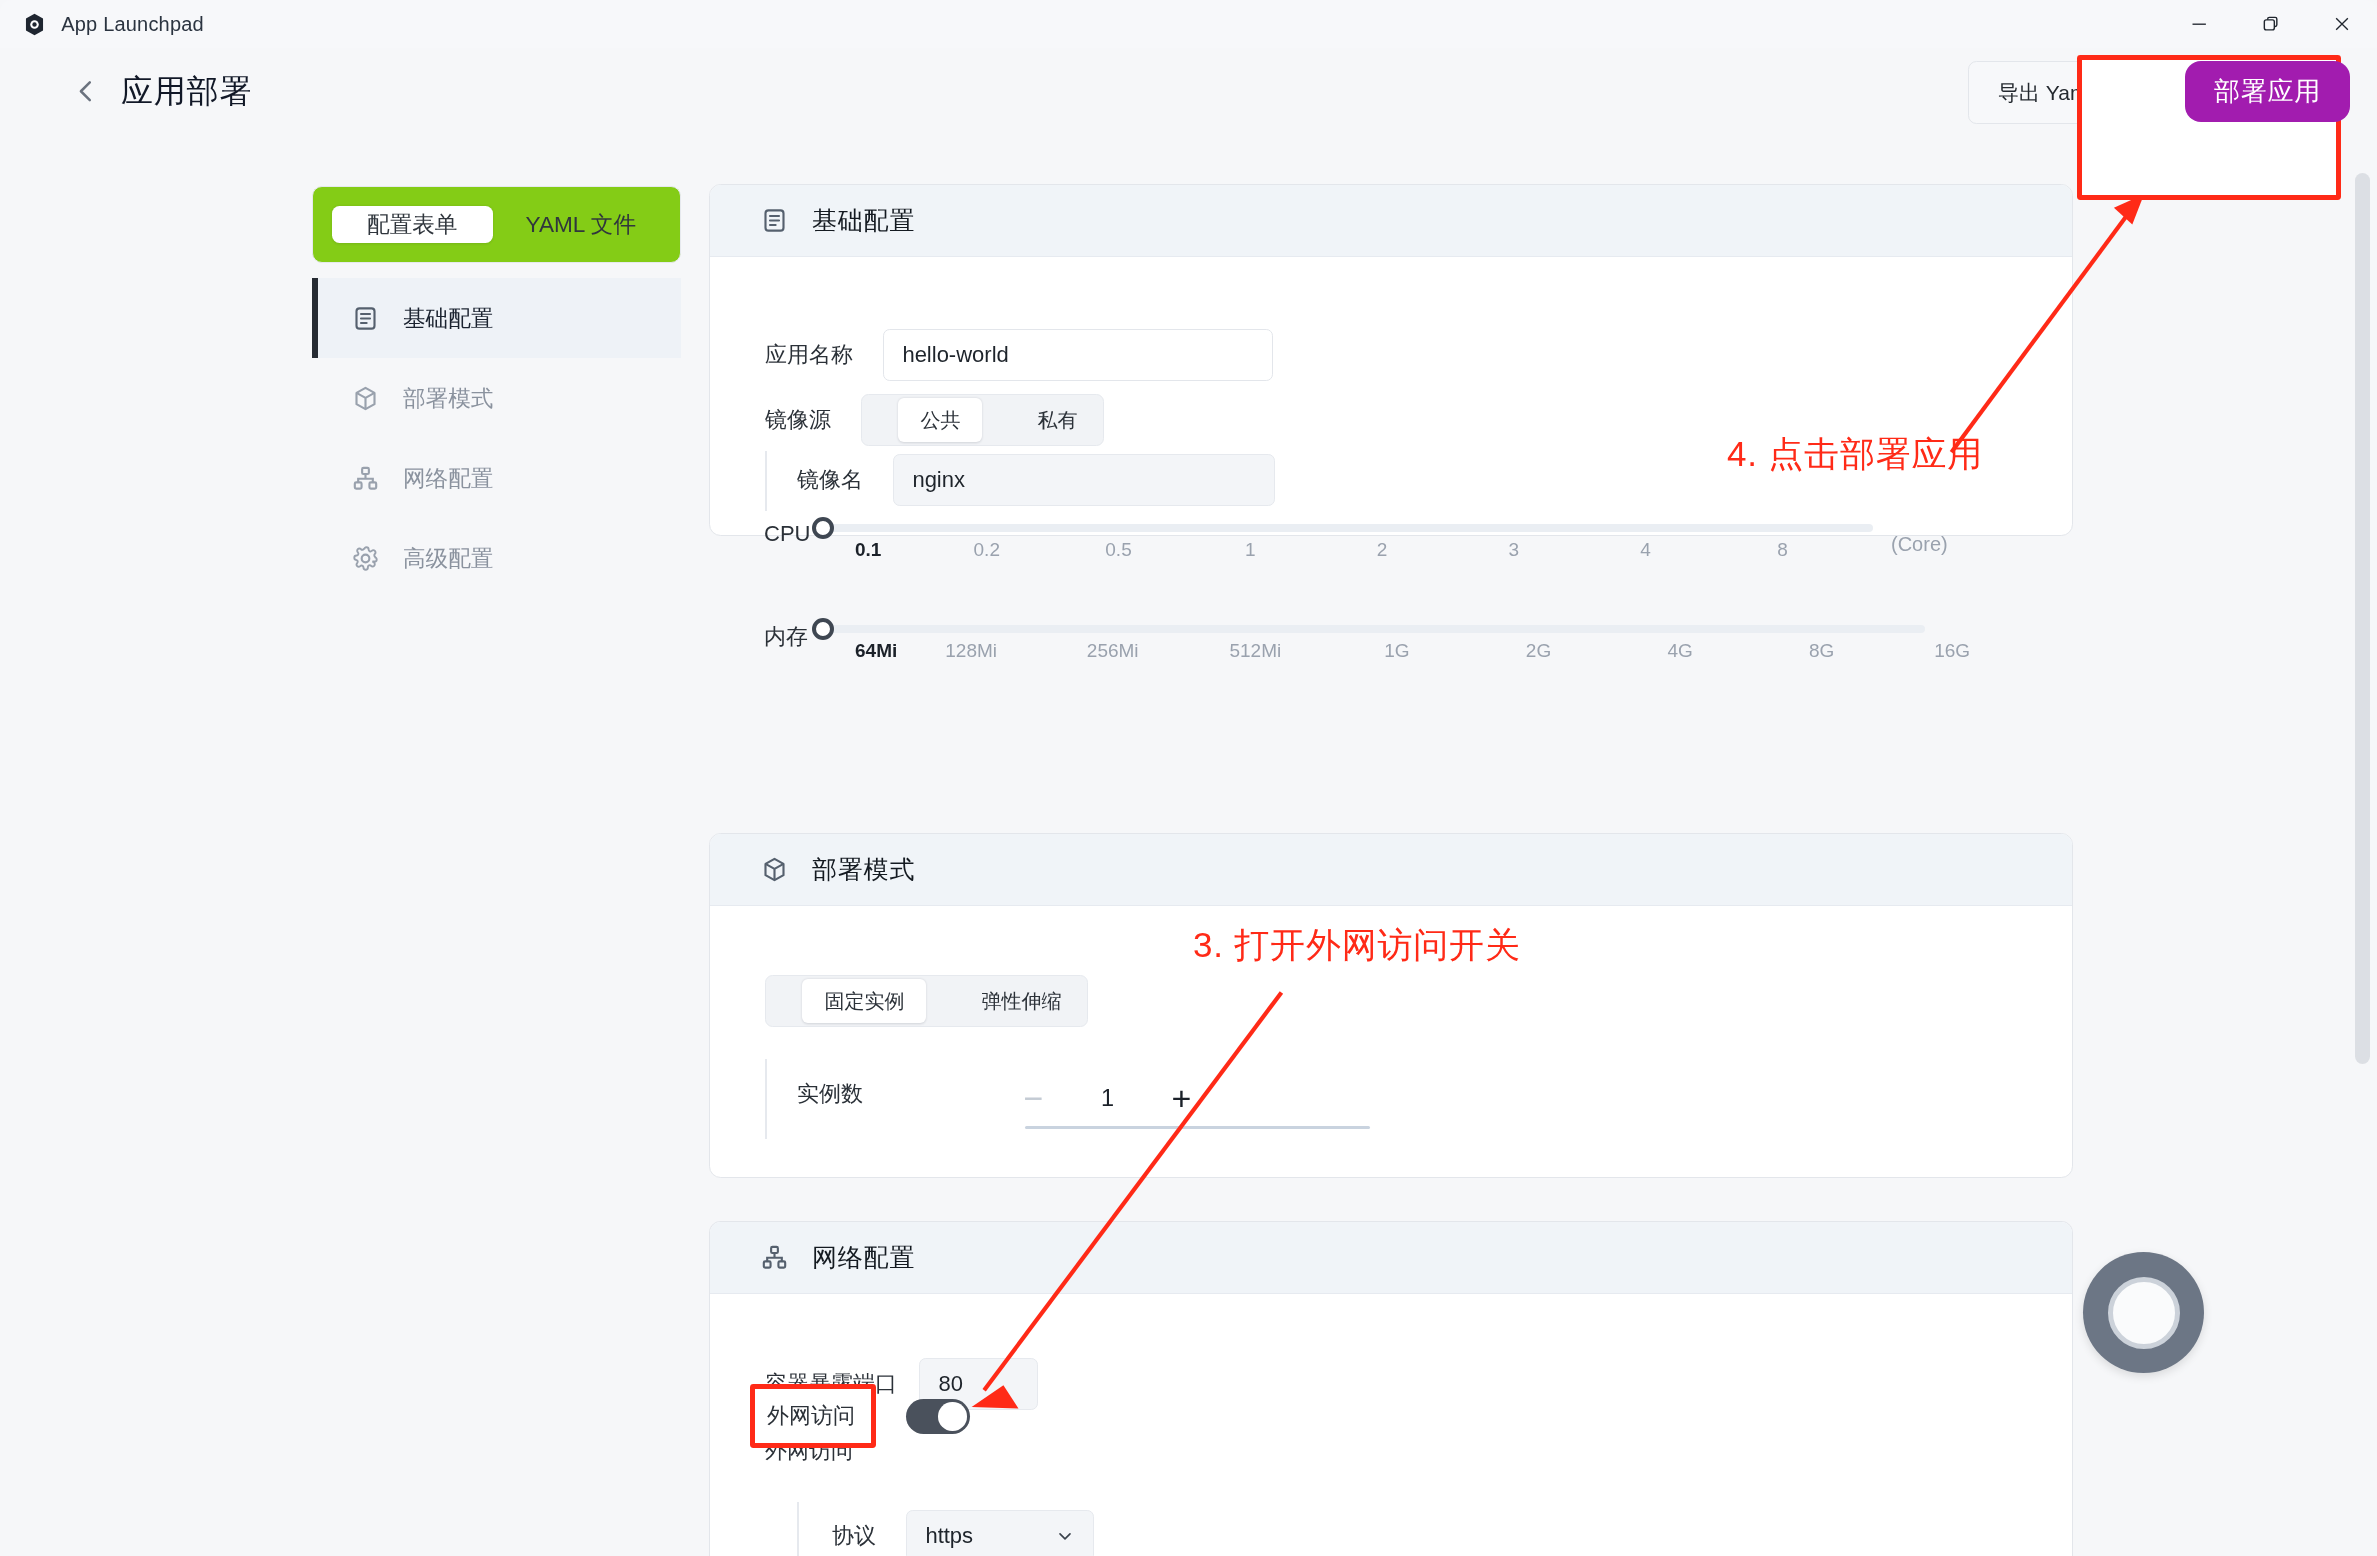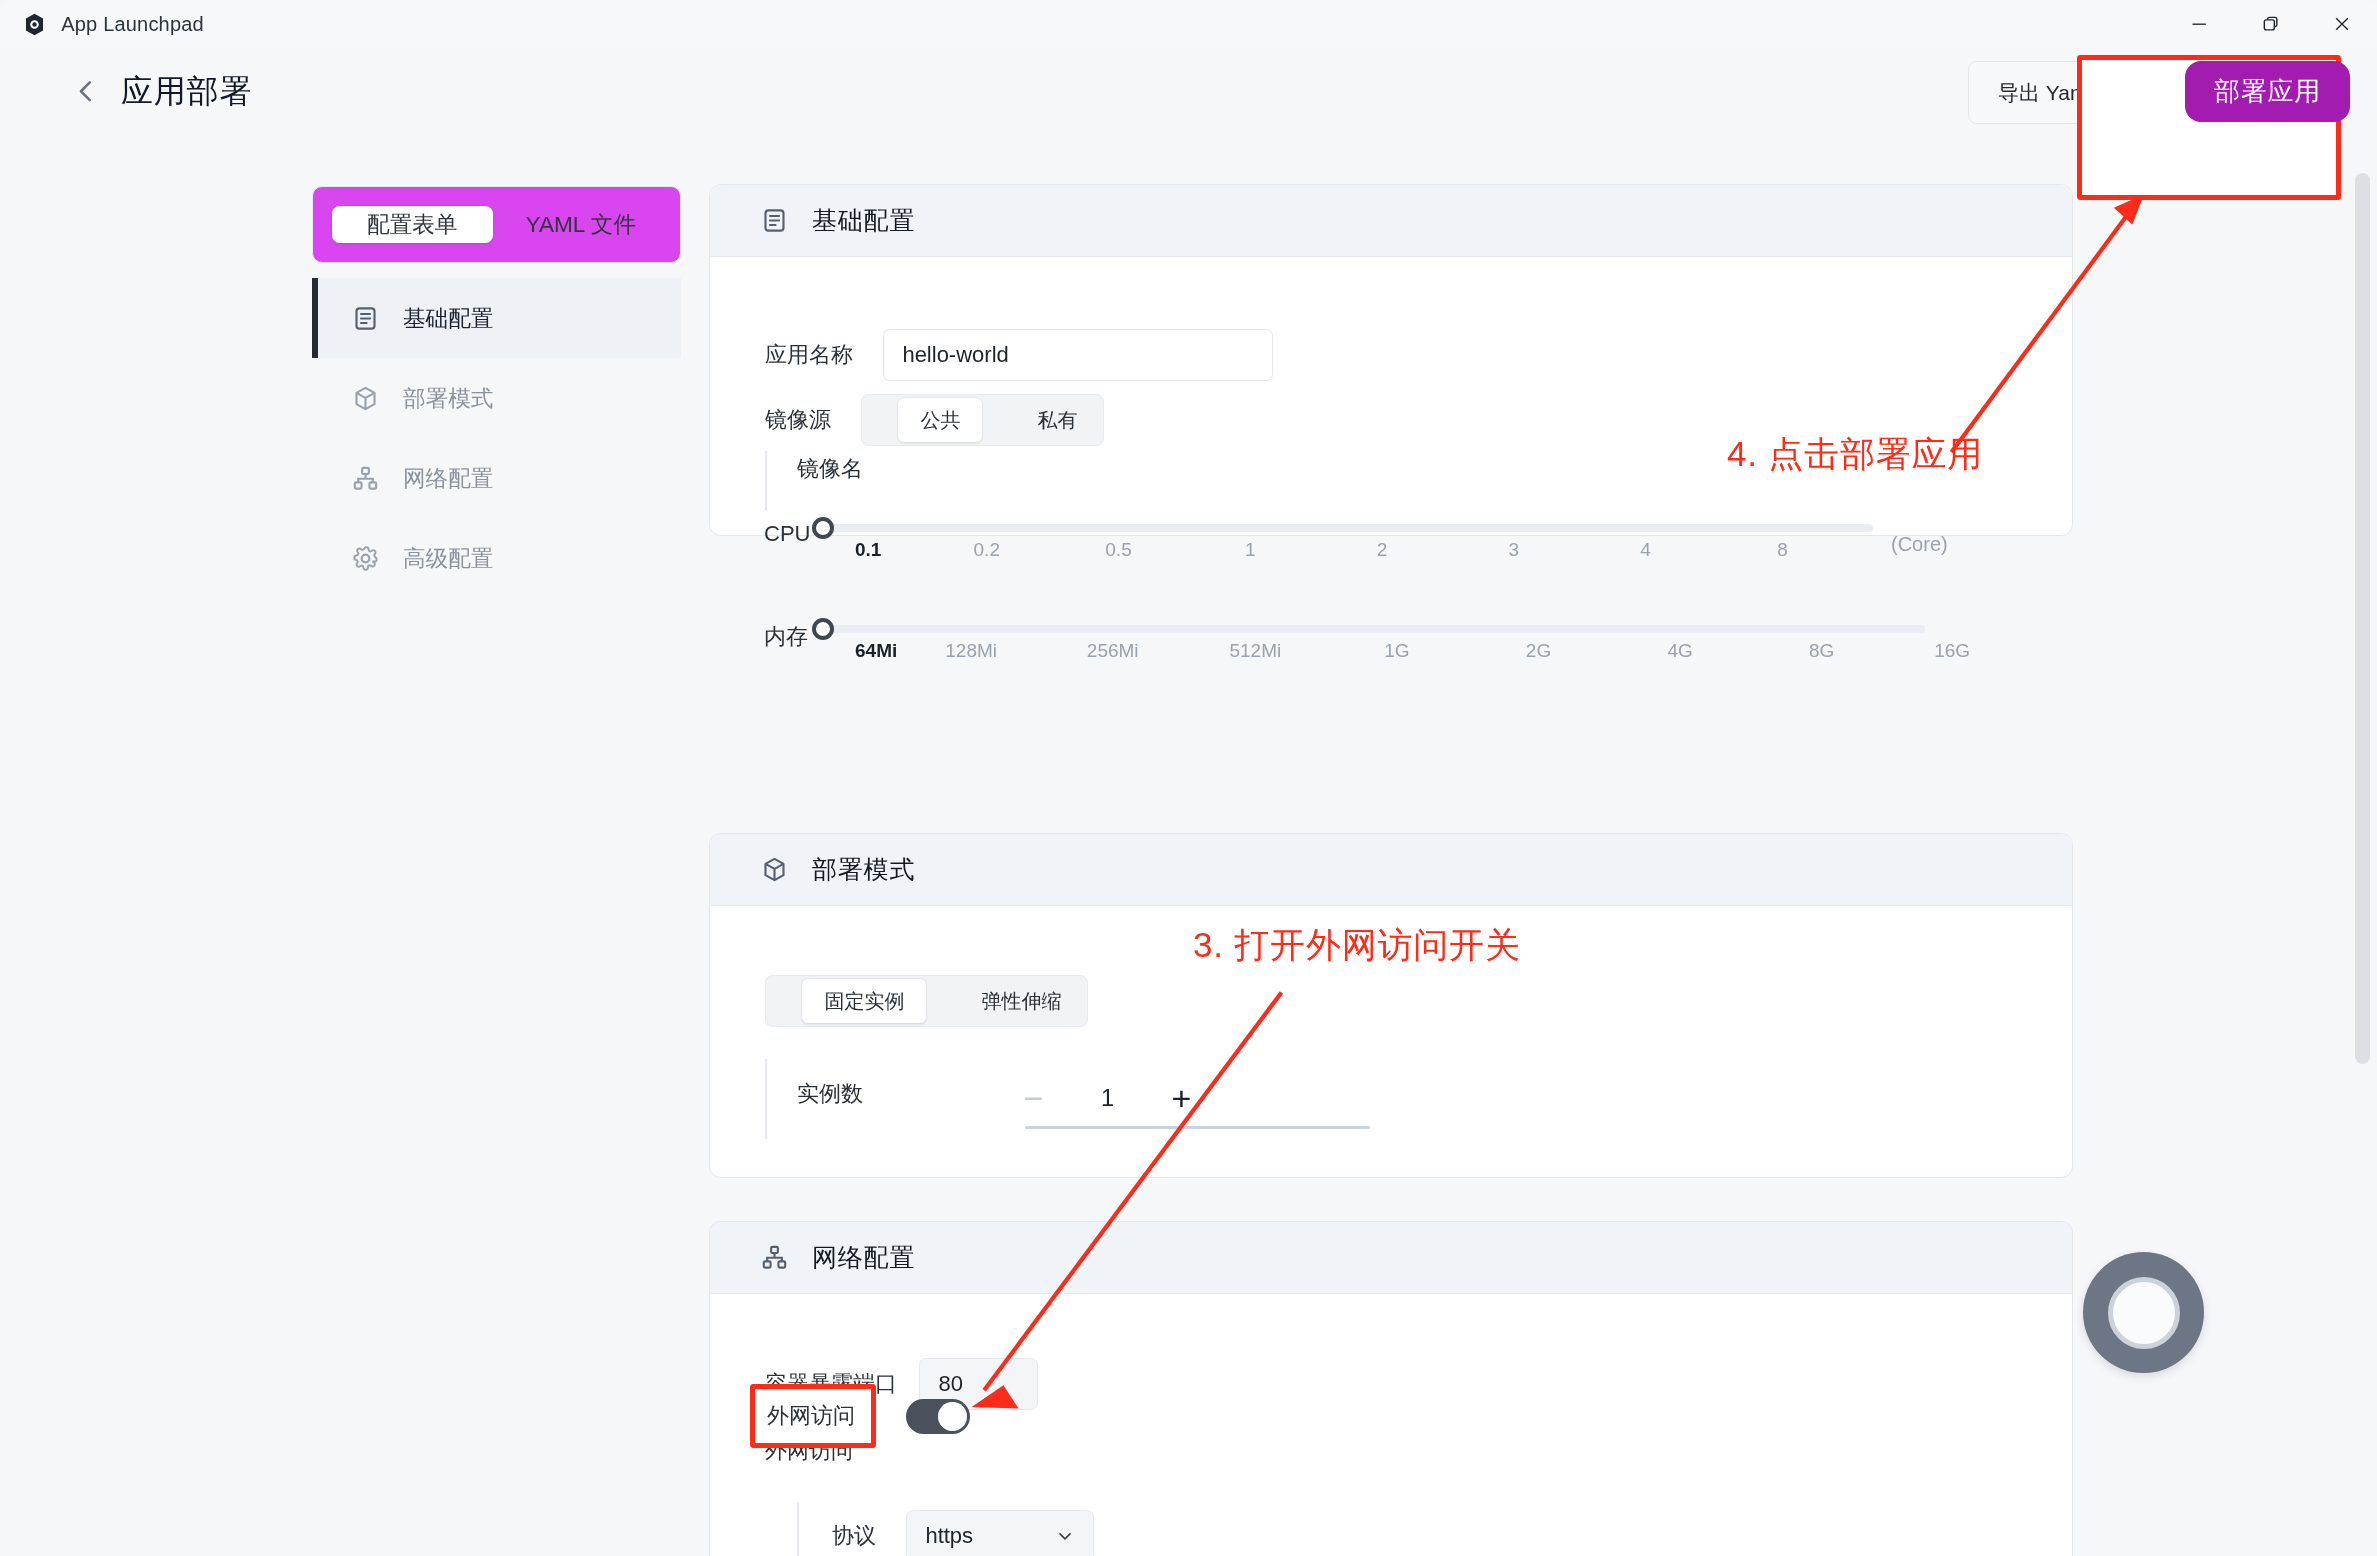--- a/index.html
+++ b/index.html
@@ -32,21 +32,21 @@
      display:flex;align-items:center;justify-content:center;font-size:26px;cursor:pointer;
      position:absolute;right:27px;top:0;letter-spacing:0.8px;}
 
   
   .hl{position:absolute;border:5px solid #ff2a17;border-radius:3.4px;box-sizing:border-box;pointer-events:none;}
   .hl-deploy{left:2077px;top:55px;width:264px;height:145px;background:#ffffff;z-index:3;}
   .hl-toggle{left:750px;top:1384px;width:126px;height:64px;background:#ffffff;z-index:3;}
 
   
   .leftnav{position:absolute;left:312px;top:186px;width:369px;}
-  .seg{width:369px;height:77px;background:#d946ef;border:0.8px solid #e6e9ee;border-radius:10px;box-sizing:border-box;
+  .seg{width:369px;height:77px;background:#84cc16;border:0.8px solid #e6e9ee;border-radius:10px;box-sizing:border-box;
      display:flex;padding:19px;gap:8px;}
   .seg-item{flex:1;display:flex;align-items:center;justify-content:center;font-size:22.6px;color:#30363d;border-radius:7.5px;cursor:pointer;}
   .seg-item.active{background:#ffffff;box-shadow:0 0.8px 2.5px rgba(16,24,40,.12);}
   .nav-list{margin-top:15px;width:369px;}
   .nav-item{height:80px;display:flex;align-items:center;gap:23.5px;padding-left:39px;box-sizing:border-box;
      position:relative;color:#8a929e;font-size:22.6px;cursor:pointer;}
   .nav-item.active{background:#eef2f7;color:#1b2330;}
   .nav-item.active:before{content:"";position:absolute;left:0;top:0;width:5.9px;height:100%;background:#262b33;}
   .nav-icn{width:28.5px;height:28.5px;display:flex;align-items:center;justify-content:center;}
 
@@ -235,20 +235,21 @@
       <span class="lbl">镜像源</span>
       <span class="minis">
         <span class="minis-item active">公共</span>
         <span class="minis-item">私有</span>
       </span>
     </div>
 
     <div class="divline" style="left:55px;top:266px;height:60px;"></div>
     <div class="row" style="left:87px;top:269px;gap:30px;">
       <span class="lbl-sub">镜像名</span>
+      <span class="txtin grey" style="width:382px;" placeholder="镜像名">nginx</span>
     </div>
   </div>
 
   <div class="sld-label" style="left:764px;top:521px;">CPU</div>
   <div class="sld-wrap" style="left:819px;top:524px;width:1054px;">
     <div class="sld-track" style="width:1054px;"></div>
     <div class="sld-knob"></div>
     <div class="sld-ticks">
       <span class="tick first">0.1</span>
       <span class="tick" style="left:12.5%;">0.2</span>

